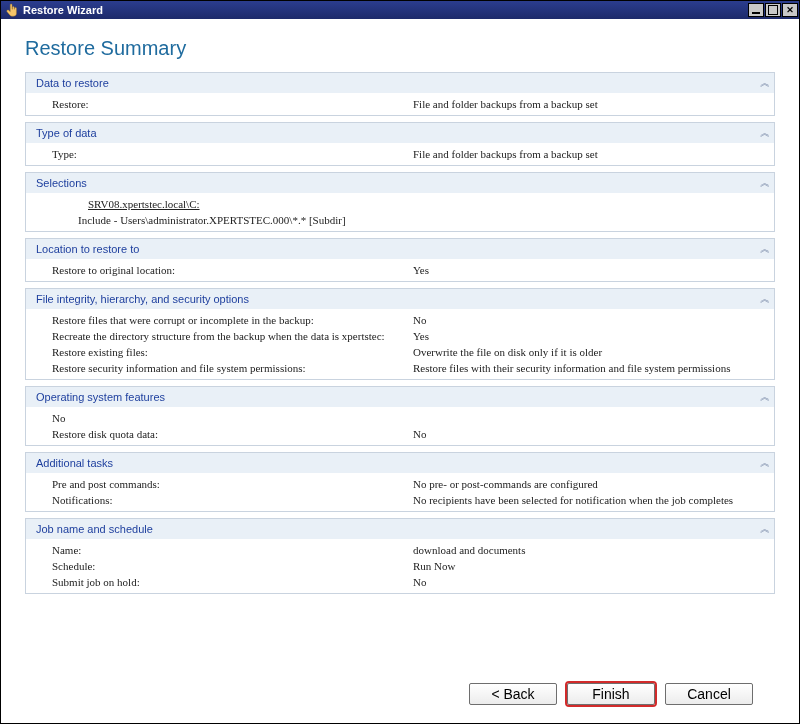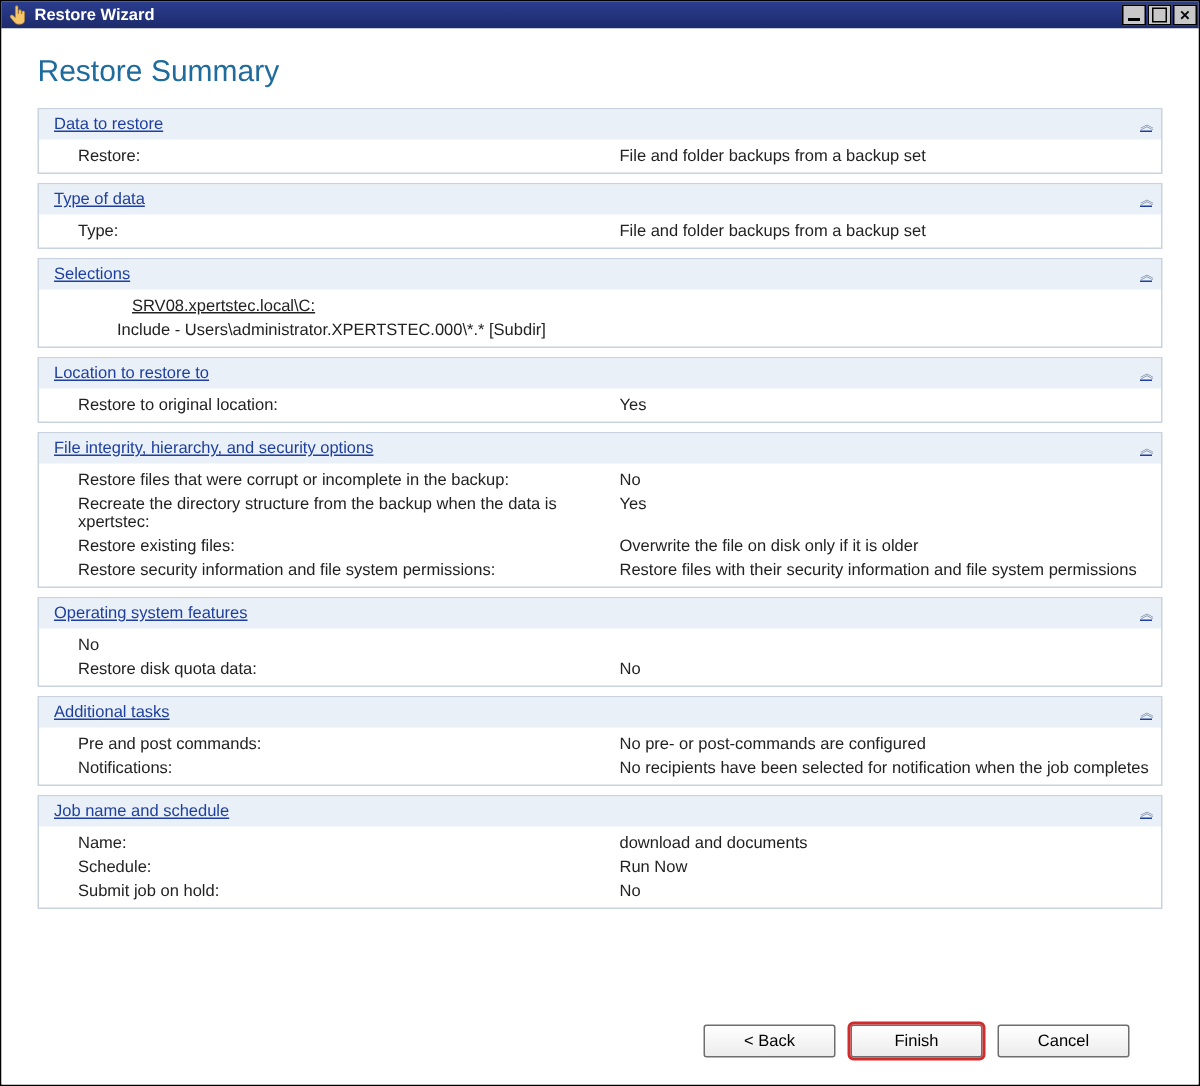--- a/index.html
+++ b/index.html
@@ -43,45 +43,44 @@
 
   
   .section { border: 1px solid #c9d3df; margin-bottom: 6px; }
   .section-header {
     background: #e9f0f7;
     color: #1e3f9e;
     font-size: 11px;
     padding: 3px 6px 3px 10px;
     display: flex; align-items: center; justify-content: space-between;
     cursor: pointer;
-    text-decoration: underline;
   }
   .chev { color:#7a8aa8; font-size:10px; letter-spacing:-2px; }
   .section-body { padding: 3px 0; }
 
   
-  .row { display:flex; padding: 2px 0 2px 26px; }
+  .row { display:flex; padding: 2px 0 2px 26px; font-family: Liberation Serif, serif; }
   .row .label { color:#222; width: 50%; }
   .row .value { color:#222; flex:1; }
   .row.single { padding-left:26px; }
 
   .selection-host { padding-left: 26px; text-decoration: underline; color:#222; }
   .selection-include { padding-left: 52px; color:#222; }
 
   
   .button-bar {
     margin-top:auto;
     padding: 14px 22px 18px 0;
     display:flex; justify-content:flex-end; gap:10px;
   }
   .btn {
     min-width: 88px; height: 22px;
     border: 1px solid #6e6e6e;
     background: linear-gradient(#ffffff, #ececec);
-    font-size: 11px;
+    font-size: 14px;
     cursor: pointer;
     display:flex; align-items:center; justify-content:center;
     padding: 0 12px;
     border-radius: 2px;
   }
   .btn.highlight { outline: 2px solid #d22b2b; outline-offset: 0px; }
 
   
   .hand-svg { width:14px; height:14px; }
 </style>

